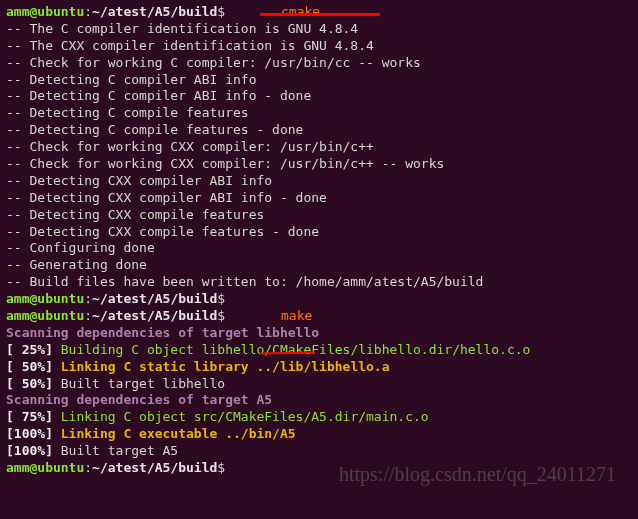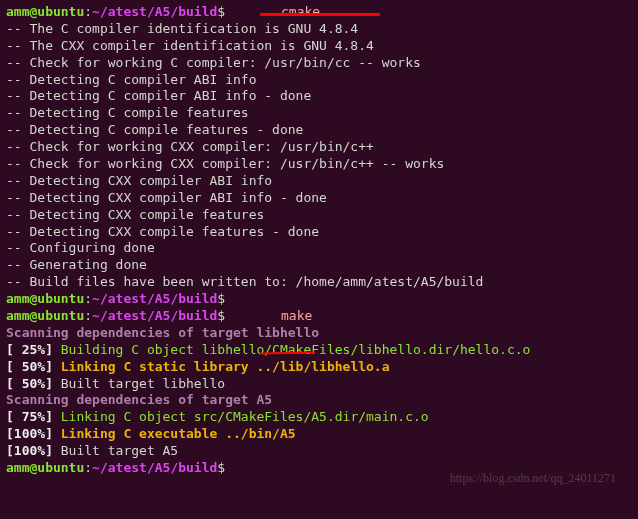--- a/index.html
+++ b/index.html
@@ -21,28 +21,28 @@
     }
     .line {
       white-space: pre;
     }
     .prompt-user {
       color: #8ae234;
       font-weight: bold;
       text-align: right;
     }
     .prompt-path {
-      color: #d946ef;
+      color: #e5e5e5;
       font-weight: bold;
     }
     .prompt-dollar {
       color: #d3d7cf;
     }
     .cmd {
-      color: #fca5a5;
+      color: #f97316;
       margin-left: 24px;
     }
     .white {
       color: #eeeeec;
       font-weight: bold;
       text-align: right;
     }
     .magenta {
       color: #ad7fa8;
       font-weight: bold;
@@ -59,21 +59,21 @@
       height: 3px;
       background: #ff0000;
       border-radius: 1px;
     }
     .watermark {
       position: absolute;
       right: 22px;
       bottom: 32px;
       color: rgba(200,200,200,0.25);
       font-family: serif;
-      font-size: 12px;
+      font-size: 20px;
       pointer-events: none;
     }
   </style>
 </head>
 <body>
 
 <div>
 <div class="line"><span class="prompt-user">amm@ubuntu</span><span class="prompt-dollar">:</span><span class="prompt-path">~/atest/A5/build</span><span class="prompt-dollar">$</span><span class="cmd"> </span><span class="cmd">cmake ..</span></div>
 <div class="line">-- The C compiler identification is GNU 4.8.4</div>
 <div class="line">-- The CXX compiler identification is GNU 4.8.4</div>

